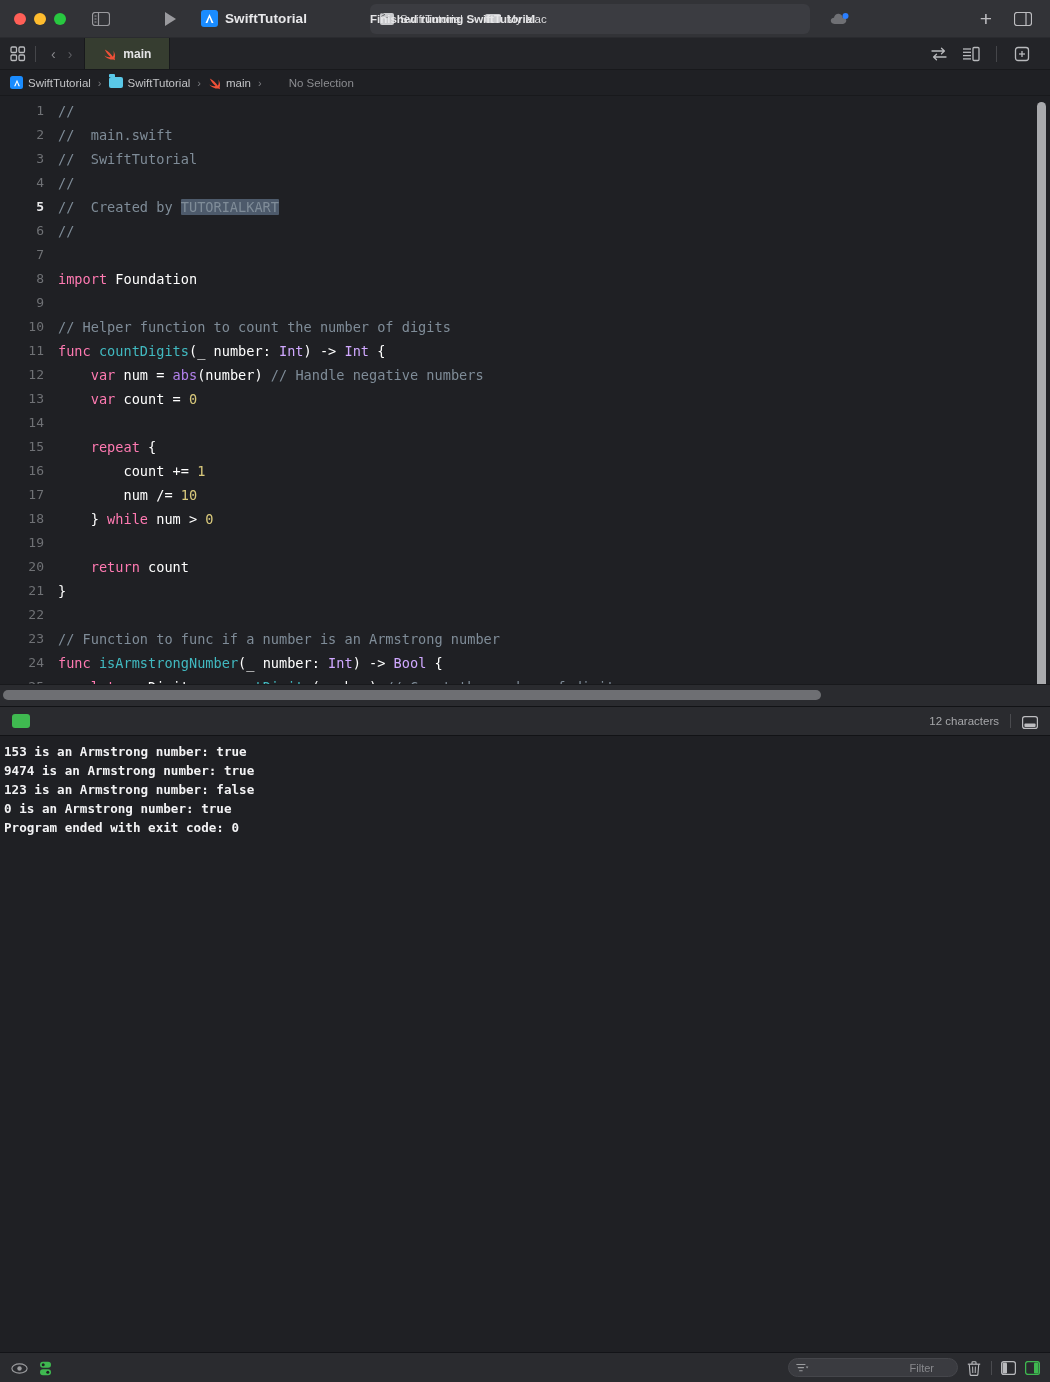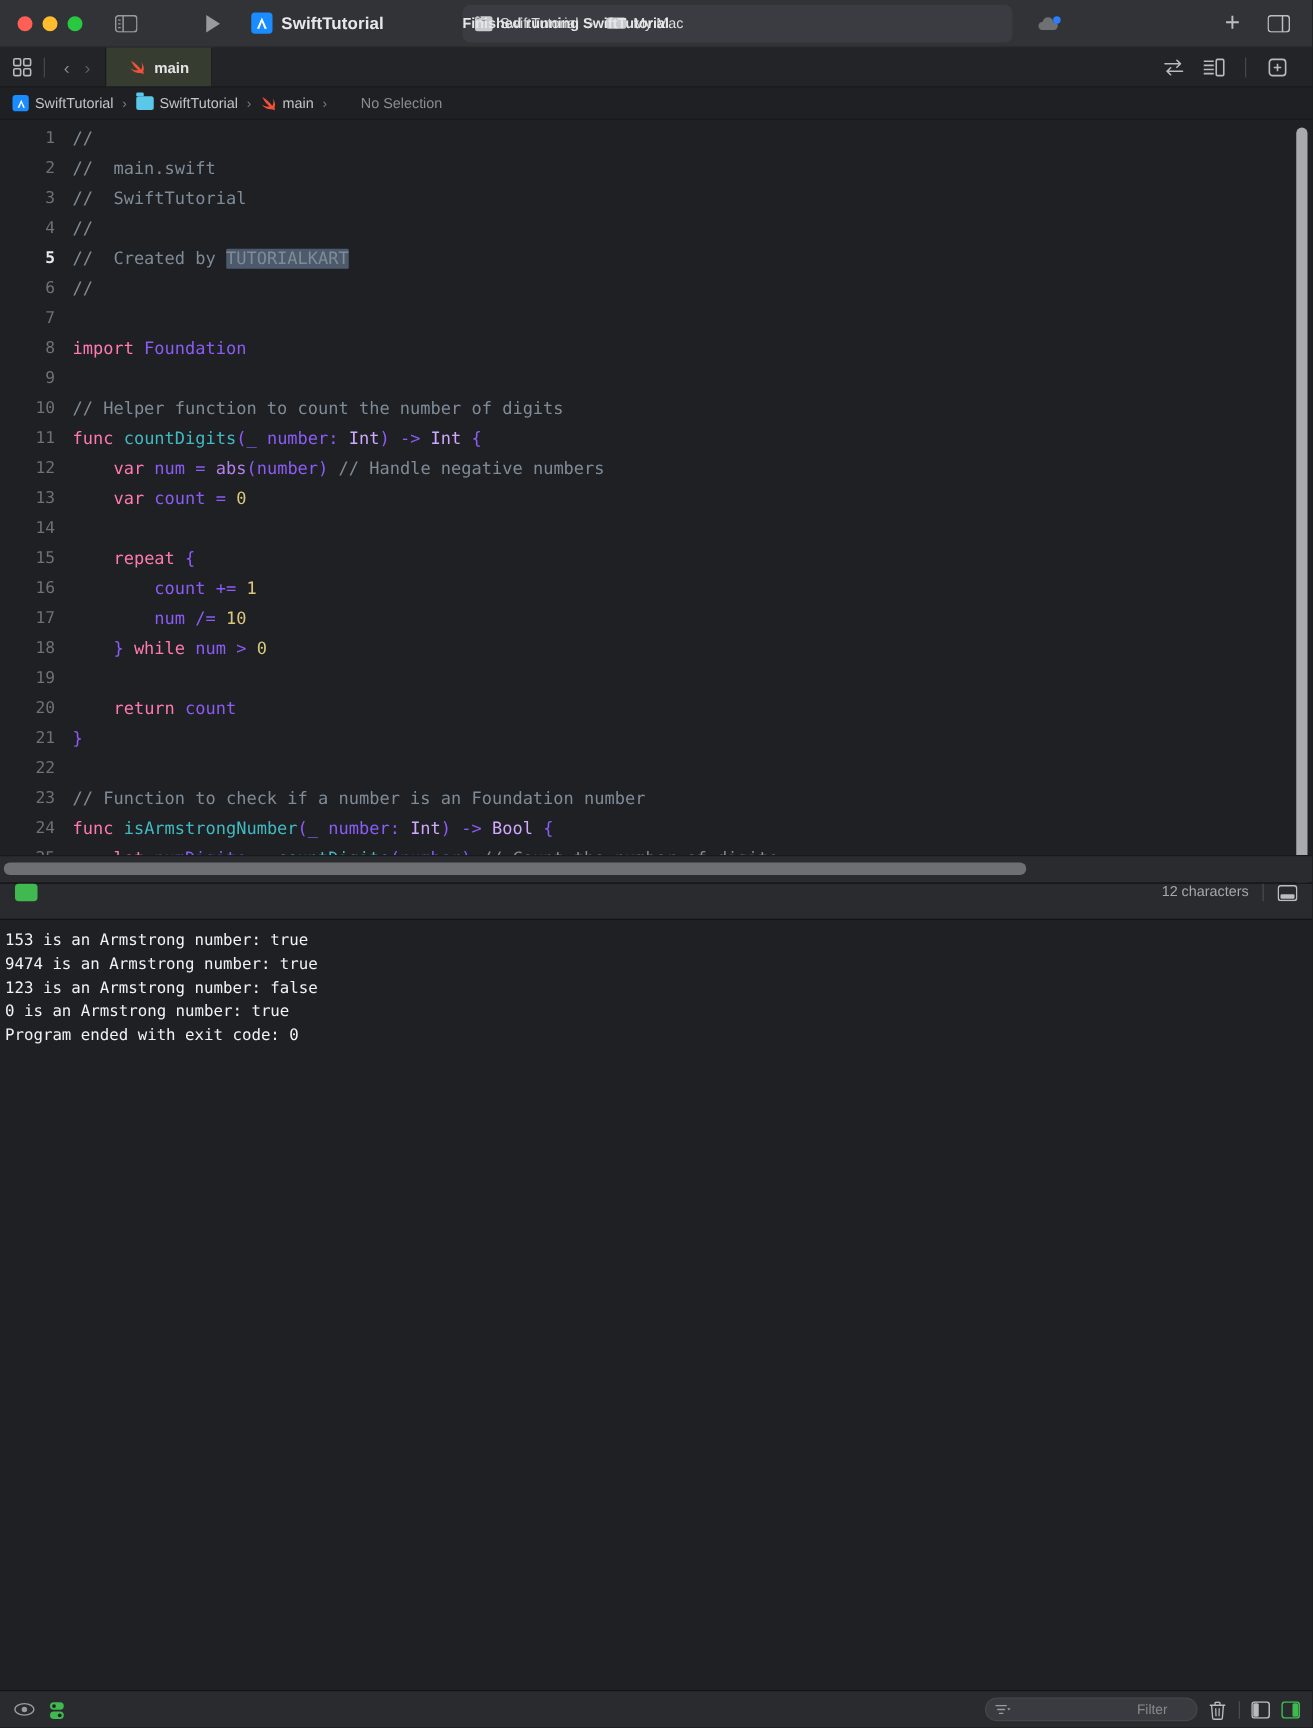--- a/index.html
+++ b/index.html
@@ -110,52 +110,52 @@
   .ln.cur { color:#e9e9eb; font-weight:bold; }
   .src { color:#e8e8ea; }
 
   
   .cm  { color:#7f8c98; }          
   .kw  { color:#ff7ab2;margin-top:36px; }          
   .typ { color:#d0a8ff; }          
   .fn  { color:#41b9c0; }          
   .sysfn { color:#b281eb; }        
   .num { color:#d9c97c; }          
-  .pl  { color:#8b5cf6; }          
+  .pl  { color:#ffffff; }          
   .sel { background:#4d5a6b; border-radius:1px; }
 
   
   .vscroll {
     position:absolute; right:4px; top:6px; width:9px; height:735px;
     background:#a9aaad; border-radius:5px;
   }
   .hscroll-track {
     position:absolute; left:0; right:0; bottom:0; height:22px; background:#2a2b2f;
     border-top:1px solid #18191c;
   }
   .hscroll-thumb {
     position:absolute; left:3px; top:5px; width:818px; height:10px;
     background:#6e6f73; border-radius:5px;
   }
 
   
   .console-header {
-    height:30px; min-height:30px; background:#2a2b2f; display:flex; 
+    height:30px; min-height:30px; background:#2a2b2f; display:flex; align-items:center;
     border-top:1px solid #121316; border-bottom:1px solid #121316; position:relative;
   }
   .run-ind { width:18px; height:14px; background:#3fb950; border-radius:3px; margin-left:12px; }
   .ch-right { position:absolute; right:12px; display:flex; align-items:center; gap:11px; }
   .ch-count { color:#a6a7aa; font-size:11.5px; }
   .ch-div { width:1px; height:14px; background:#4a4b4f; }
   .ch-ico { width:16px; height:13px; }
 
   .console-body {
     background:#1f2024; flex:1; overflow:hidden;
     font-family:"DejaVu Sans Mono","Liberation Mono",monospace;
-    font-size:12.6px; line-height:19px; color:#f2f2f4; font-weight:normal;
+    font-size:12.6px; line-height:19px; color:#f2f2f4; font-weight:bold;
     padding:6px 0 0 4px;
   }
   .cout { white-space:pre; }
 
   
   .bottombar {
     height:30px; min-height:30px; background:#2a2b2f; display:flex; align-items:center;
     border-top:1px solid #131418; position:relative;
   }
   .bb-left { display:flex; align-items:center; gap:12px; margin-left:11px; }
@@ -332,21 +332,21 @@
         <div class="code-line"><div class="ln">13</div><div class="src"><span class="pl">    </span><span class="kw">var</span><span class="pl"> count = </span><span class="num">0</span></div></div>
         <div class="code-line"><div class="ln">14</div><div class="src"></div></div>
         <div class="code-line"><div class="ln">15</div><div class="src"><span class="pl">    </span><span class="kw">repeat</span><span class="pl"> {</span></div></div>
         <div class="code-line"><div class="ln">16</div><div class="src"><span class="pl">        count += </span><span class="num">1</span></div></div>
         <div class="code-line"><div class="ln">17</div><div class="src"><span class="pl">        num /= </span><span class="num">10</span></div></div>
         <div class="code-line"><div class="ln">18</div><div class="src"><span class="pl">    } </span><span class="kw">while</span><span class="pl"> num &gt; </span><span class="num">0</span></div></div>
         <div class="code-line"><div class="ln">19</div><div class="src"></div></div>
         <div class="code-line"><div class="ln">20</div><div class="src"><span class="pl">    </span><span class="kw">return</span><span class="pl"> count</span></div></div>
         <div class="code-line"><div class="ln">21</div><div class="src"><span class="pl">}</span></div></div>
         <div class="code-line"><div class="ln">22</div><div class="src"></div></div>
-        <div class="code-line"><div class="ln">23</div><div class="src"><span class="cm">// Function to check if a number is an Foundation number</span></div></div>
+        <div class="code-line"><div class="ln">23</div><div class="src"><span class="cm">// Function to func if a number is an Armstrong number</span></div></div>
         <div class="code-line"><div class="ln">24</div><div class="src"><span class="kw">func</span><span class="pl"> </span><span class="fn">isArmstrongNumber</span><span class="pl">(_ number: </span><span class="typ">Int</span><span class="pl">) -&gt; </span><span class="typ">Bool</span><span class="pl"> {</span></div></div>
         <div class="code-line"><div class="ln">25</div><div class="src"><span class="pl">    </span><span class="kw">let</span><span class="pl"> numDigits = </span><span class="fn">countDigits</span><span class="pl">(number) </span><span class="cm">// Count the number of digits</span></div></div>
       </div>
     <div class="vscroll"></div>
     <div class="hscroll-track">
       <div class="hscroll-thumb"></div>
     </div>
   </div>
 
   <div class="console-header">

